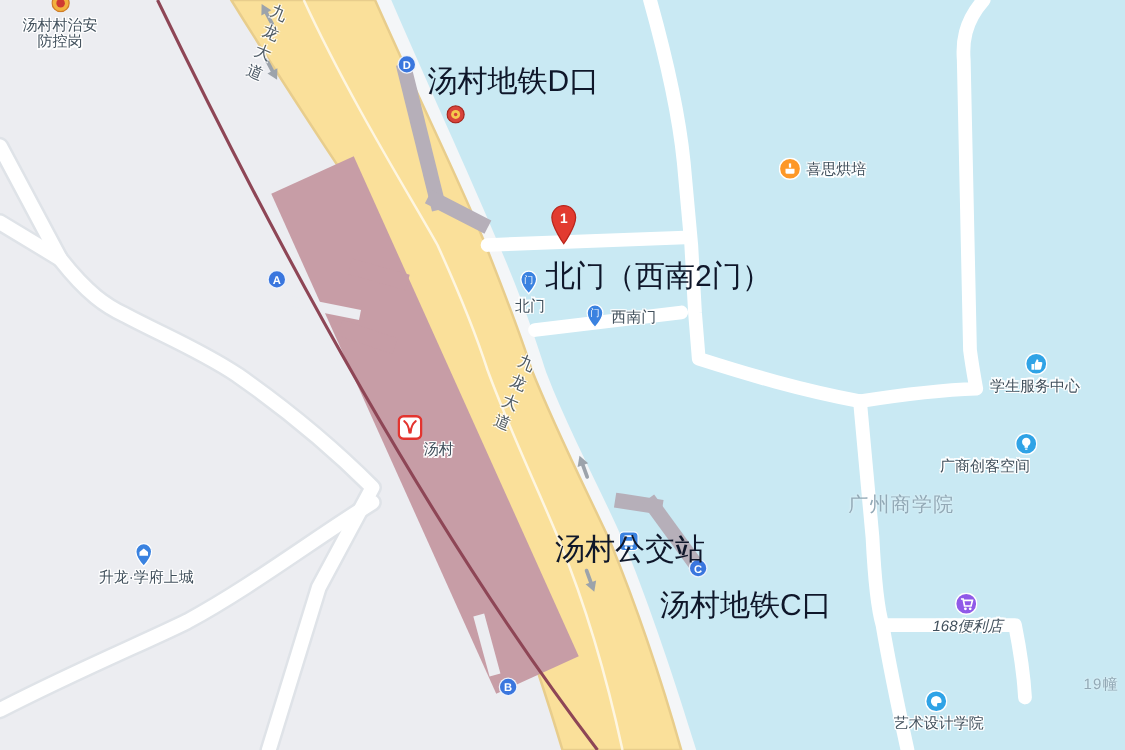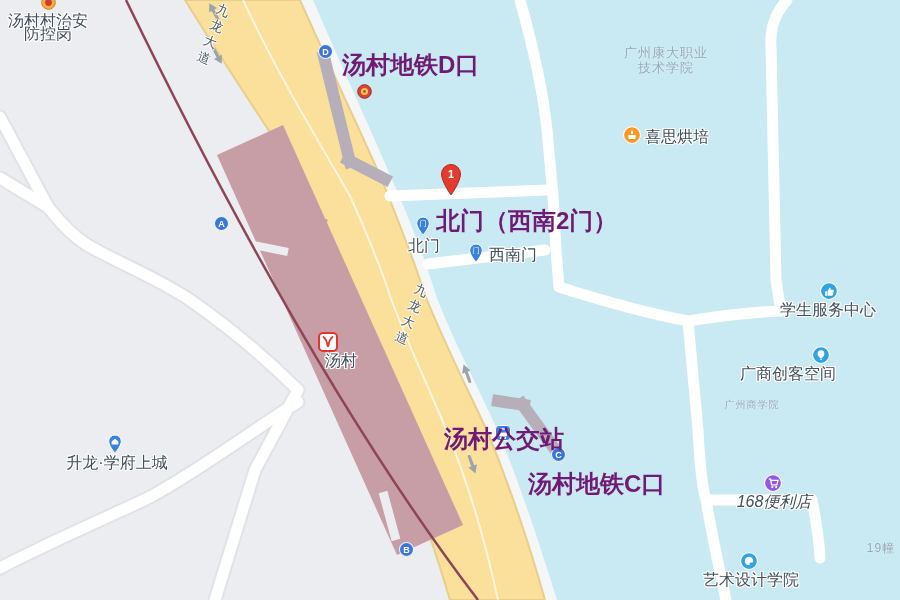--- a/index.html
+++ b/index.html
@@ -4,31 +4,31 @@
 <style>
   html,body{margin:0;padding:0;background:#888;}
   #map{
     position:relative;width:900px;height:600px;overflow:hidden;
     background:#f4f6f8;
     font-family:"Liberation Sans","DejaVu Sans",sans-serif;
   }
   #map svg.base{position:absolute;left:0;top:0;}
   .poi-label{
     position:absolute;transform:translate(-50%,-50%);
-    font-size:16px;color:#41505c;white-space:nowrap;text-align:center;line-height:13px;
+    font-size:12px;color:#41505c;white-space:nowrap;text-align:center;line-height:13px;
     text-shadow:-1px -1px 0 #fff,1px -1px 0 #fff,-1px 1px 0 #fff,1px 1px 0 #fff,0 -1px 0 #fff,0 1px 0 #fff,-1px 0 0 #fff,1px 0 0 #fff;
   }
   .poi-label.anchor-left{transform:translate(0,-50%);text-align:right;}
   .area-label{
     position:absolute;transform:translate(-50%,-50%);
     font-size:13px;color:#92a9b6;white-space:nowrap;text-align:center;line-height:15px;letter-spacing:1px;
     text-shadow:0 0 2px rgba(255,255,255,.8);
   }
   .red-note{
-    position:absolute;font-size:24px;font-weight:700;color:#701a75;white-space:nowrap;
+    position:absolute;font-size:24px;font-weight:400;color:#0f172a;white-space:nowrap;
     letter-spacing:0px;
   }
   .exit-marker{
     position:absolute;width:15px;height:15px;border-radius:50%;
     background:#3a76de;border:1px solid rgba(255,255,255,.9);box-sizing:border-box;
     color:#fff;font-size:9px;font-weight:700;display:flex;align-items:center;justify-content:center;
   }
   .road-label{
     position:absolute;color:#4d5a66;font-size:13px;line-height:17px;width:15px;
     text-align:center;white-space:normal;word-break:break-all;
@@ -104,25 +104,21 @@
       <g transform="translate(472,464) rotate(-20)">
         <line x1="0" y1="-8" x2="0" y2="2"></line>
           <polygon points="-4.5,2 4.5,2 0,10" stroke="none"></polygon>
       </g>
     </g>
   </svg>
 
   <div class="road-label" style="left:206px;top:0px;transform:rotate(22deg);transform-origin:center;">九龙大道</div>
   <div class="road-label" style="left:404px;top:280px;transform:rotate(22deg);transform-origin:center;">九龙大道</div>
 
-  <div class="area-label" style="left:666px;top:60px;">
-    <span>广州康大职业</span><br>
-    <span>技术学院</span>
-  </div>
-  <div class="area-label" style="left:752px;top:404px;font-size:10px;">广州商学院</div>
+  <div class="area-label" style="left:721px;top:404px;font-size:16px;">广州商学院</div>
   <div class="area-label" style="left:881px;top:548px;font-size:12px;">19幢</div>
 
   <svg class="icon" style="left:41px;top:-5px;" width="15" height="15" viewBox="0 0 15 15">
     <circle cx="7.5" cy="7.5" r="6.8" fill="#F2B13D" stroke="#D07D28" stroke-width="1"></circle>
     <circle cx="7.5" cy="7.5" r="3.4" fill="#CF3A31"></circle>
   </svg>
   <div class="poi-label" style="left:48px;top:27px;">
     <span>汤村村治安</span><br>
     <span>防控岗</span>
   </div>
@@ -191,21 +187,21 @@
     <rect x="4" y="3.2" width="8" height="8.2" rx="1.5" fill="#fff"></rect>
     <rect x="5.2" y="4.6" width="5.6" height="3" fill="#3A82E0"></rect>
     <circle cx="5.8" cy="13" r="1.1" fill="#fff"></circle>
     <circle cx="10.2" cy="13" r="1.1" fill="#fff"></circle>
   </svg>
 
   <svg class="icon" style="left:318px;top:332px;" width="20" height="20" viewBox="0 0 20 20">
     <rect x="1" y="1" width="18" height="18" rx="4" fill="#fff" stroke="#E3342F" stroke-width="2"></rect>
     <path d="M5.5,5 C8.2,7.2 9,9 9.6,14 M14.5,5 C11.8,7.2 11,9 10.4,14" fill="none" stroke="#E3342F" stroke-width="1.8" stroke-linecap="round"></path>
   </svg>
-  <div class="poi-label" style="left:333px;top:360px;padding-left:16px;">汤村</div>
+  <div class="poi-label" style="left:343px;top:360px;padding-left:16px;">汤村</div>
 
   <div class="exit-marker" style="left:318px;top:44px;">D</div>
   <div class="exit-marker" style="left:214px;top:216px;">A</div>
   <div class="exit-marker" style="left:399px;top:542px;">B</div>
   <div class="exit-marker" style="left:551px;top:447px;">C</div>
 
   <svg class="icon" style="left:438px;top:163px;" width="26" height="34" viewBox="0 0 26 34">
     <path d="M13,32 C13,32 3.5,18.5 3.5,11 A9.5,9.5 0 1 1 22.5,11 C22.5,18.5 13,32 13,32 Z" fill="#E23B30" stroke="#B9251B" stroke-width="1"></path>
     <text x="13" y="15" text-anchor="middle" font-size="11" font-weight="bold" fill="#fff">1</text>
   </svg>

